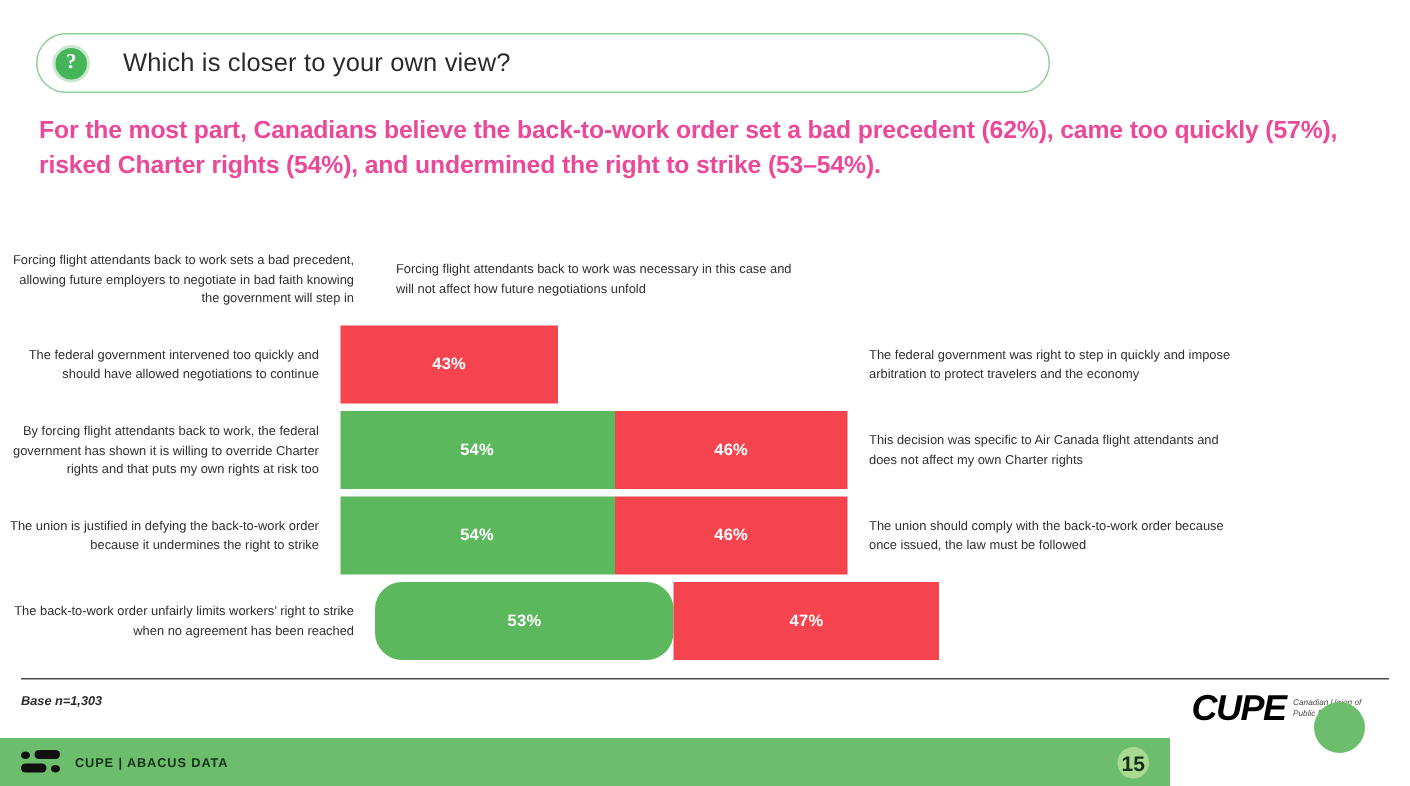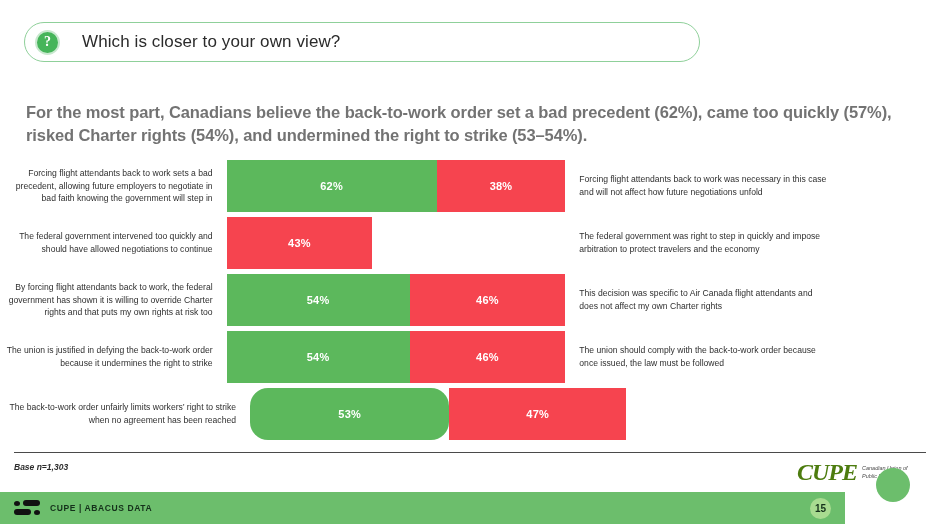--- a/index.html
+++ b/index.html
@@ -50,23 +50,22 @@
   }
 
   
   .headline {
     position: absolute;
     left: 26px; top: 76px;
     width: 890px;
     font-size: 16.5px;
     font-weight: bold;
     line-height: 1.42;
-    color: #737373;
+    color: #ec4899;
     letter-spacing: -0.1px;
-    margin-top: 25px;
   }
 
   
   .chart {
     position: absolute;
     left: 0; top: 160px;
     width: 828px;
   }
   .row {
     display: flex;
@@ -129,38 +128,38 @@
   .cupe-logo {
     position: absolute;
     right: 18px; top: 459px;
     display: flex;
     align-items: center;
   }
   .cupe-word {
     font-size: 24px;
     font-weight: bold;
     font-style: italic;
-    color: #4d7c0f;
+    color: #000000;
     letter-spacing: -1px;
-    font-family: Liberation Serif, serif;
+    font-family: Liberation Sans, sans-serif;
   }
   .cupe-sub {
     margin-left: 5px;
     font-size: 5.5px;
     line-height: 1.35;
     color: #4a4a4a;
     font-style: italic;
     max-width: 60px;
   }
 
   
   .footer {
     position: absolute;
     left: 0; bottom: 0;
-    width: 845px; height: 32px;
+    width: 780px; height: 32px;
     background: #6cbe6c;
     display: flex;
     align-items: center;
   }
   .footer-mark {
     margin-left: 14px;
     width: 26px; height: 16px;
     position: relative;
     flex: 0 0 auto;
   }
@@ -176,21 +175,21 @@
     color: #14301a;
     letter-spacing: 0.6px;
   }
   .page-badge {
     position: absolute;
     right: 14px; top: 6px;
     width: 21px; height: 21px;
     border-radius: 50%;
     background: #a8db90;
     display: flex; align-items: center; justify-content: center;
-    font-size: 10px;
+    font-size: 14px;
     font-weight: bold;
     color: #14301a;
   }
   .corner-blob {
     position: absolute;
     left: 876px; bottom: 22px;
     width: 34px; height: 34px;
     border-radius: 50%;
     background: #6cbe6c;
   }
@@ -205,24 +204,20 @@
       <span>?</span>
     </div>
     <div class="q-text">Which is closer to your own view?</div>
   </div>
 
   <div class="headline">For the most part, Canadians believe the back-to-work order set a bad precedent (62%), came too quickly (57%), risked Charter rights (54%), and undermined the right to strike (53–54%).</div>
 
   <div class="chart" id="chart">
       <div class="row">
         <div class="row-label-left">Forcing flight attendants back to work sets a bad precedent, allowing future employers to negotiate in bad faith knowing the government will step in</div>
-        <div class="bar-track">
-          <div class="bar agree" style="flex: 0 0 62%;">62%</div>
-          <div class="bar disagree" style="flex: 0 0 38%;">38%</div>
-        </div>
         <div class="row-label-right">Forcing flight attendants back to work was necessary in this case and will not affect how future negotiations unfold</div>
       </div>
       <div class="row">
         <div class="row-label-left">The federal government intervened too quickly and should have allowed negotiations to continue</div>
         <div class="bar-track">
           <div class="bar disagree" style="flex: 0 0 43%;">43%</div>
         </div>
         <div class="row-label-right">The federal government was right to step in quickly and impose arbitration to protect travelers and the economy</div>
       </div>
       <div class="row">

